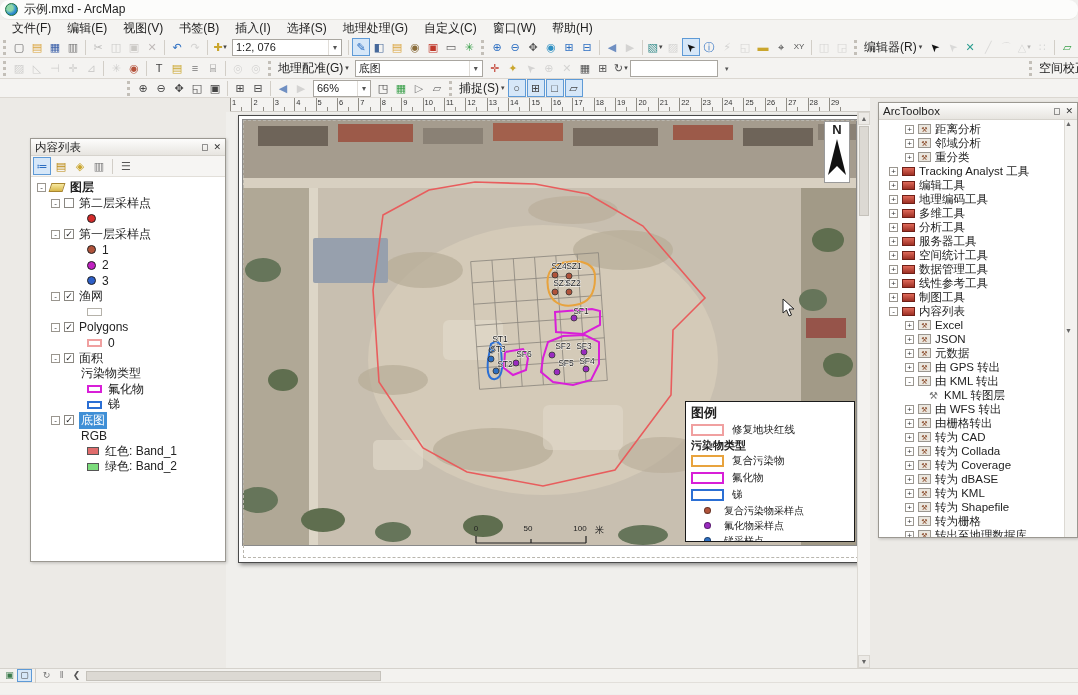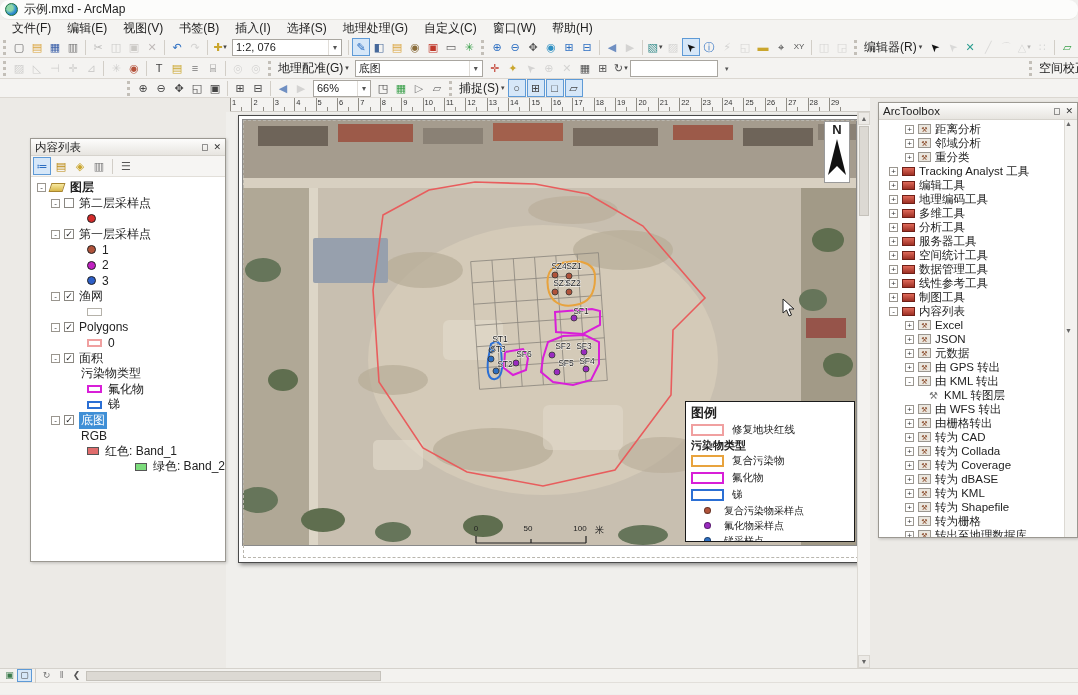--- a/index.html
+++ b/index.html
@@ -747,21 +747,21 @@
           <span class="tchk">✓</span>
           <span class="tlabel sel">底图</span>
         </div>
         <div class="trow" style="padding-left: 50px;">
           <span class="tlabel">RGB</span>
         </div>
         <div class="trow" style="padding-left: 56px;">
           <span class="sym sym-frect" style="background: rgb(224, 108, 108);"></span>
           <span class="tlabel">红色:  Band_1</span>
         </div>
-        <div class="trow" style="padding-left: 56px; justify-content: flex-end;">
+        <div class="trow" style="padding-left: 56px;">
           <span class="sym sym-frect" style="background: rgb(124, 220, 124);"></span>
           <span class="tlabel">绿色: Band_2</span>
         </div>
       </div>
   </div>
 
   <div class="panel atb-panel">
     <div class="panel-head">
       <span>ArcToolbox</span>
       <span class="ph-btns">

